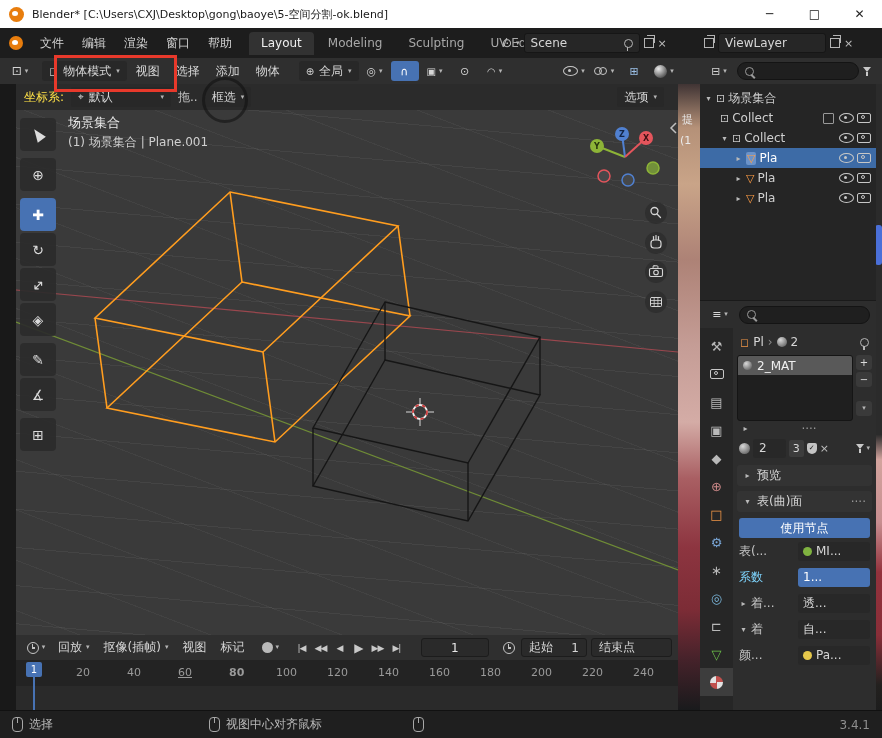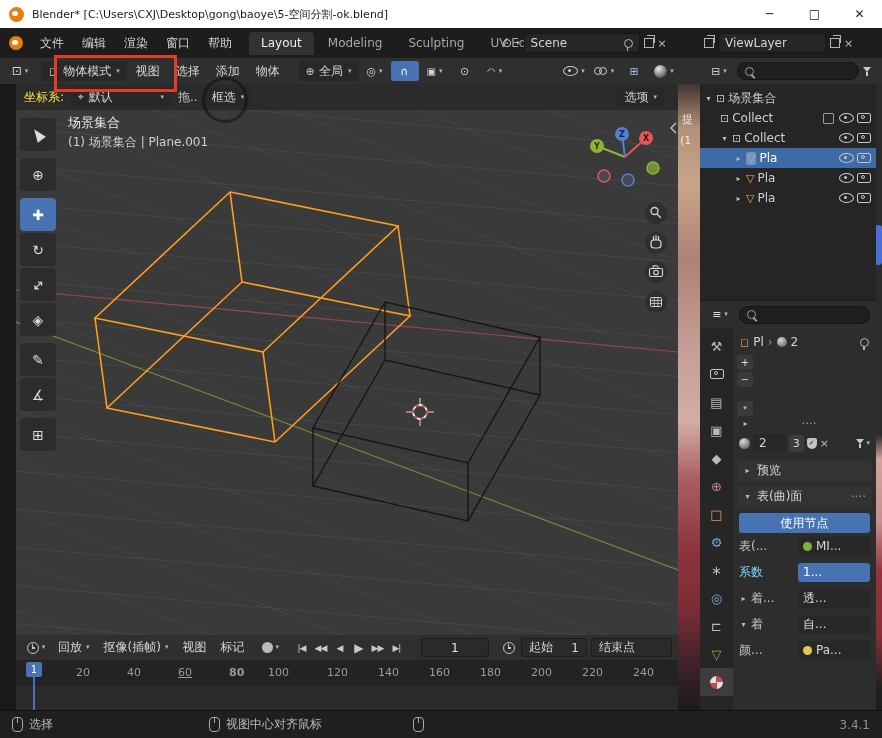--- a/index.html
+++ b/index.html
@@ -487,20 +487,26 @@
           <span style="color:#ef9546;font-size:11px;">◻</span>
           <span>Pl</span>
           <span style="color:#8b8b8b;">›</span>
           <span class="isphere" style="width:10px;height:10px;"></span>
           <span>2</span>
           <span class="spacer"></span>
           <span class="ipin"></span>
         </div>
 
         <div class="slot-wrap">
+          <div class="slot-list">
+            <div class="slot-row">
+              <span class="isphere" style="width:9px;height:9px;"></span>
+              <span>2_MAT</span>
+            </div>
+          </div>
           <div class="side-btns">
             <div class="mini-btn">+</div>
             <div class="mini-btn">−</div>
             <div class="mini-btn" style="margin-top:12px;">
                 <span class="caret">▾</span>
               </div>
           </div>
         </div>
 
         <div class="under-row">
@@ -614,21 +620,21 @@
     </div>
   </div>
 
   <div id="tl-ruler">
     <div id="cf-marker">1</div>
     <div id="cf-line"></div>
     <span class="ruler-num" style="left:60px;">20</span>
     <span class="ruler-num" style="left:111px;">40</span>
     <span class="ruler-num" style="left:162px;text-decoration:underline;">60</span>
     <span class="ruler-num" style="left:213px;font-weight:bold;">80</span>
-    <span class="ruler-num" style="left:252px;">100</span>
+    <span class="ruler-num" style="left:260px;">100</span>
     <span class="ruler-num" style="left:311px;">120</span>
     <span class="ruler-num" style="left:362px;">140</span>
     <span class="ruler-num" style="left:413px;">160</span>
     <span class="ruler-num" style="left:464px;">180</span>
     <span class="ruler-num" style="left:515px;">200</span>
     <span class="ruler-num" style="left:566px;">220</span>
     <span class="ruler-num" style="left:617px;">240</span>
   </div>
   <div id="tl-tracks"></div>
 

